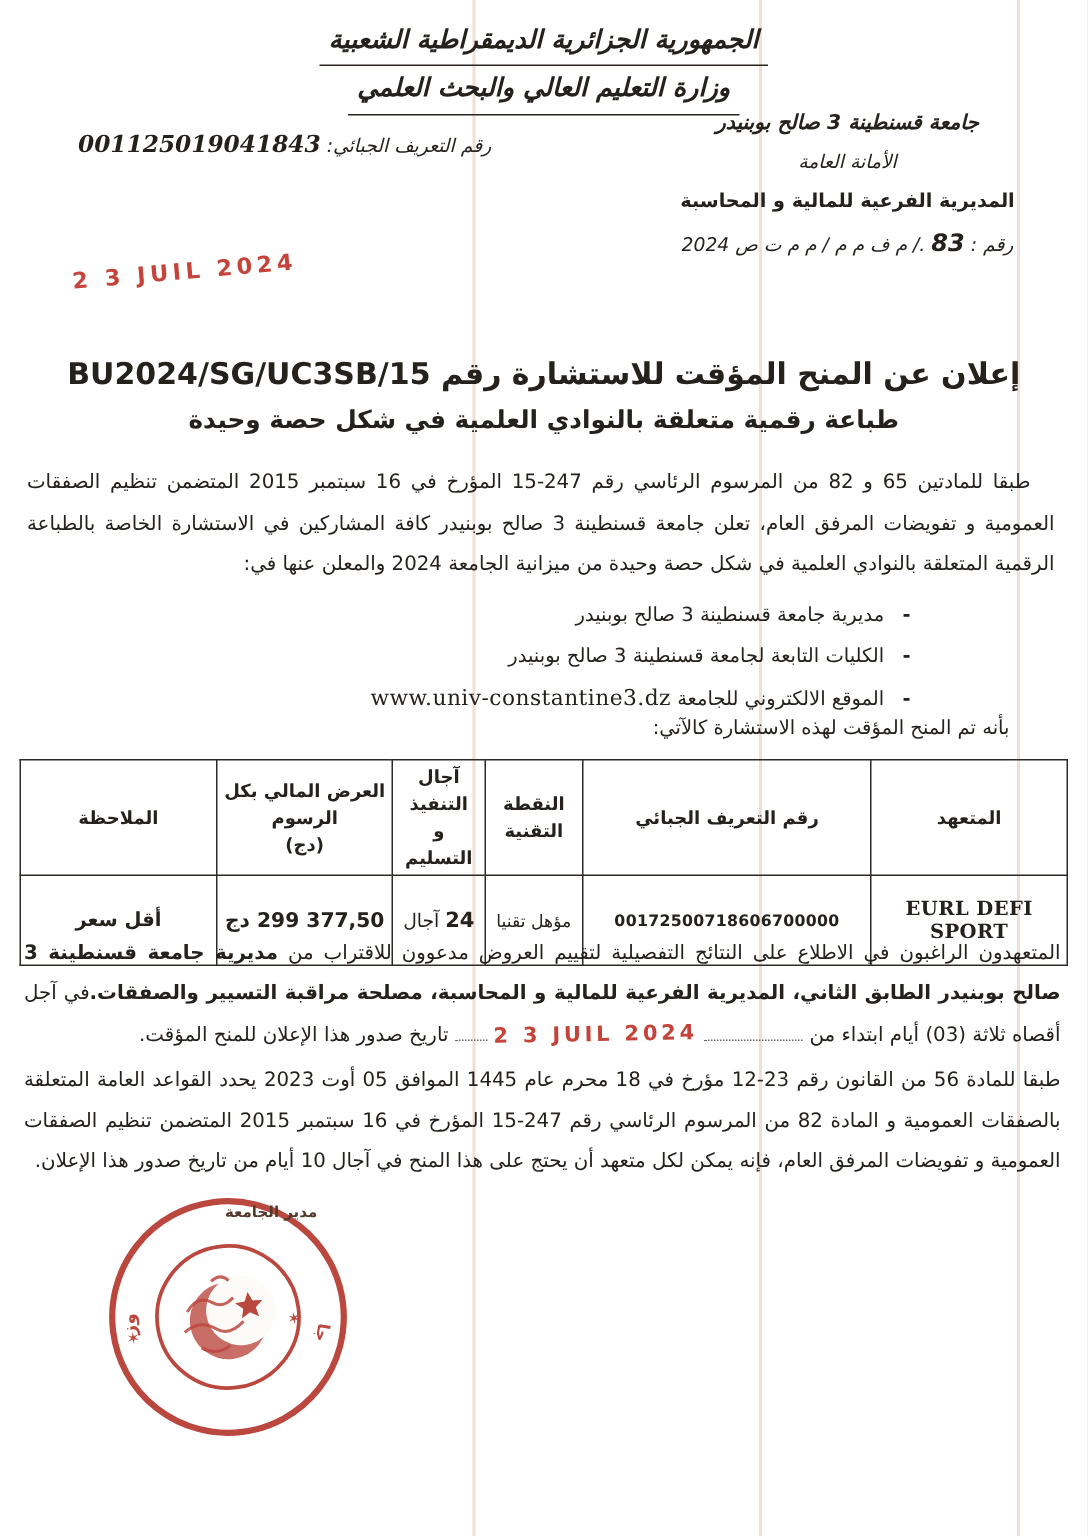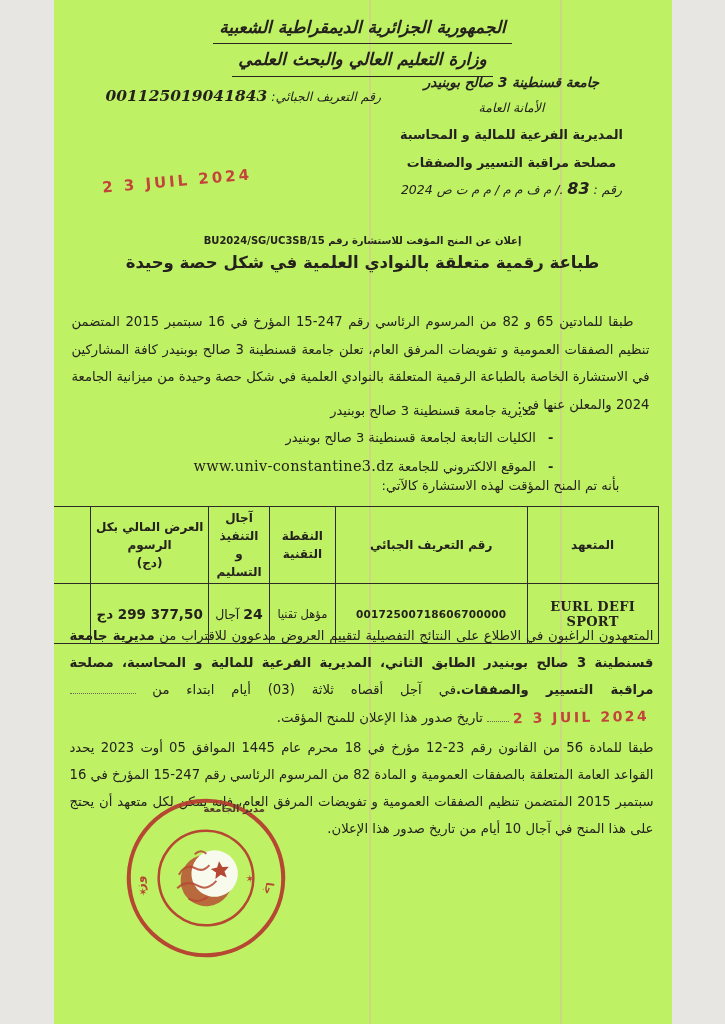--- a/index.html
+++ b/index.html
@@ -1,18 +1,18 @@
 <!DOCTYPE html>
 <html lang="ar"><head>
 <meta charset="utf-8">
 <style>
   html,body{margin:0;padding:0;background:#e8e6e2;}
   .page{
-    position:relative; width:618px; height:1024px; margin:0 auto;
-    background:#bef264; overflow:hidden; direction:rtl;
+    position:relative; width:725px; height:1024px; margin:0 auto;
+    background:#ffffff; overflow:hidden; direction:rtl;
     font-family:"DejaVu Sans", sans-serif; color:#25211d;
   }
   .scan-line{position:absolute; top:0; bottom:0; width:2px; background:rgba(222,184,165,.45); pointer-events:none;}
   .scan-a{left:315px;} .scan-b{left:506px;} .scan-c{left:678px;}
 
   .hdr{position:absolute; top:12px; left:0; right:0; text-align:center;}
   .hdr .l{
     display:inline-block; font-weight:bold; font-style:italic; font-size:17px;
     padding:2px 6px 3px; border-bottom:1.6px solid #2a2520; line-height:1.55;
   }
@@ -26,21 +26,21 @@
   .org .o3,.org .o4{font-weight:bold; font-size:12.8px; margin-bottom:9px;margin-top:12px;}
   .org .o5{font-style:italic; font-size:12.5px; margin-top:2px;}
   .org .hw{font-size:16px; font-weight:bold; font-style:italic; letter-spacing:1px;}
 
   .datestamp{
     position:absolute; top:172px; left:48px; color:#c4433a; font-weight:bold;
     font-size:15px; letter-spacing:3px; transform:rotate(-5deg); direction:ltr; white-space:nowrap;
   }
 
   .title{position:absolute; top:232px; left:0; right:0; text-align:center; line-height:1.7;}
-  .title .t1{font-weight:bold; font-size:10px;}
+  .title .t1{font-weight:bold; font-size:20px;}
   .title .t2{font-weight:bold; font-size:16.5px;}
 
   .p1{position:absolute; top:308px; right:22px; left:18px; font-size:13.2px; line-height:2.1;
       text-align:justify; text-indent:16px;}
 
   .bullets{position:absolute; top:401px; right:118px; left:40px; font-size:13px; line-height:1.55;}
   .bullets .bi{margin-bottom:7px;}
   .bullets .dash{display:inline-block; margin-left:8px; font-weight:bold;}
   .url{font-family:"DejaVu Serif", serif; font-size:14.5px; letter-spacing:.3px;}
 
@@ -95,21 +95,20 @@
 
   <div class="taxline">
     <span>رقم التعريف الجبائي:</span>
     <span class="num" dir="ltr">001125019041843</span>
   </div>
 
   <div class="org">
     <div class="o1">جامعة قسنطينة 3  صالح بوبنيدر</div>
     <div class="o2">الأمانة العامة</div>
     <div class="o3">المديرية الفرعية للمالية و المحاسبة</div>
-    <div class="o4">مصلحة مراقبة التسيير والصفقات</div>
     <div class="o5">
       <span>رقم :</span>
       <span class="hw">83</span>
       <span>./ م ف م م / م م ت ص 2024</span>
     </div>
   </div>
 
   <div class="datestamp">2 3  JUIL  2024</div>
 
   <div class="title">

